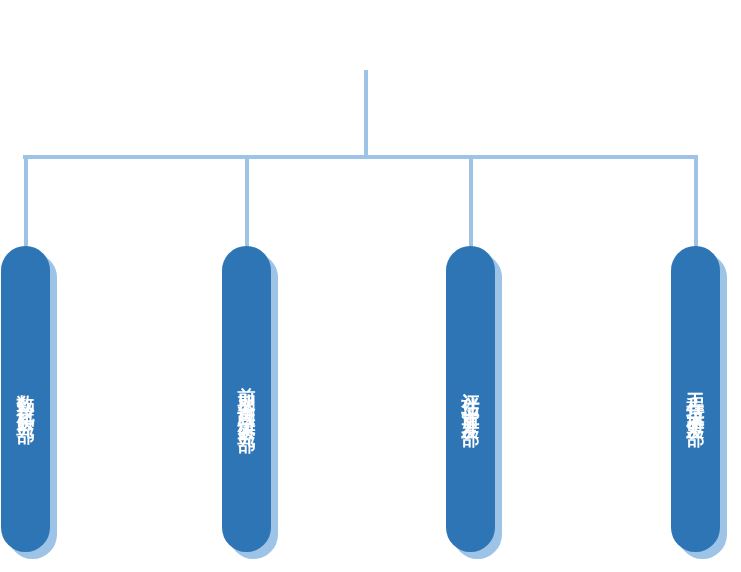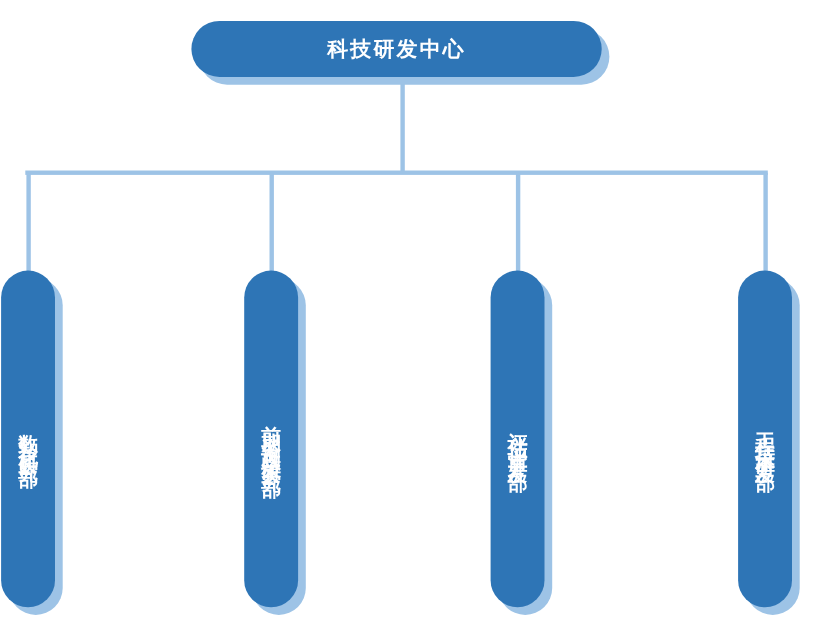--- a/index.html
+++ b/index.html
@@ -71,23 +71,20 @@
 
 <div class="org-chart">
 
   <div class="connector conn-root-stub"></div>
   <div class="connector conn-hbar"></div>
   <div class="connector conn-stub conn-stub-1"></div>
   <div class="connector conn-stub conn-stub-2"></div>
   <div class="connector conn-stub conn-stub-3"></div>
   <div class="connector conn-stub conn-stub-4"></div>
 
-  <div class="node root-node">
-    <span>科技研发中心</span>
-  </div>
 
   <div class="node dept-node dept-1">
     <span class="v-label">数智化研究部</span>
   </div>
   <div class="node dept-node dept-2">
     <span class="v-label">前期咨询政策研究部</span>
   </div>
   <div class="node dept-node dept-3">
     <span class="v-label">评估评审开发部</span>
   </div>

